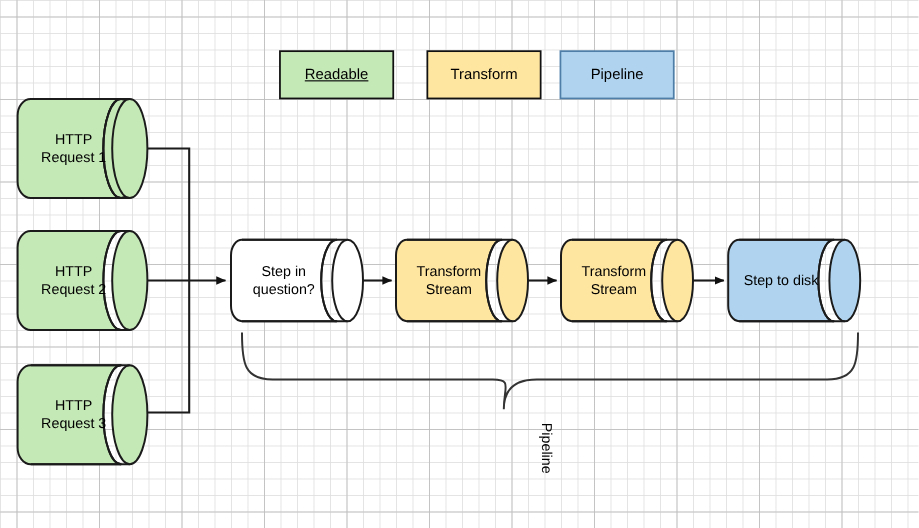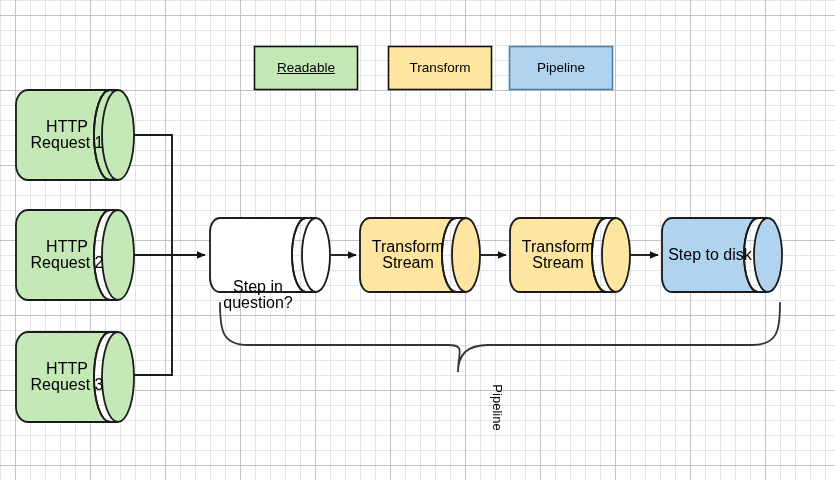--- a/index.html
+++ b/index.html
@@ -37,21 +37,21 @@
   #vector {
     position: absolute;
     left: 0;
     top: 0;
     width: 835px;
     height: 480px;
   }
   .lbl {
     position: absolute;
     color: #000000;
-    font-size: 16px;
+    font-size: 13px;
     line-height: 16px;
     text-align: center;
     white-space: pre-line;
     pointer-events: none;
   }
   .legend-lbl {
     font-size: 13.5px;
   }
   .pipeline-lbl {
     position: absolute;
@@ -161,21 +161,21 @@
   <div class="lbl legend-lbl" style="left:388px; top:60px; width:104px;">Transform</div>
   <div class="lbl legend-lbl" style="left:509px; top:60px; width:104px;">Pipeline</div>
 
   <div class="lbl" style="left:16px; top:119px; width:102px;">HTTP
 Request 1</div>
   <div class="lbl" style="left:16px; top:239px; width:102px;">HTTP
 Request 2</div>
   <div class="lbl" style="left:16px; top:361px; width:102px;">HTTP
 Request 3</div>
 
-  <div class="lbl" style="left:210px; top:239px; width:96px;margin-top:40px;">Step in
+  <div class="lbl" style="left:210px; top:239px; width:96px;">Step in
 question?</div>
   <div class="lbl" style="left:360px; top:239px; width:96px;">Transform
 Stream</div>
   <div class="lbl" style="left:510px; top:239px; width:96px;">Transform
 Stream</div>
   <div class="lbl" style="left:662px; top:247px; width:96px;">Step to disk</div>
 
   <div class="pipeline-lbl" style="left:474px; top:400px;">Pipeline</div>
 
 </div>

